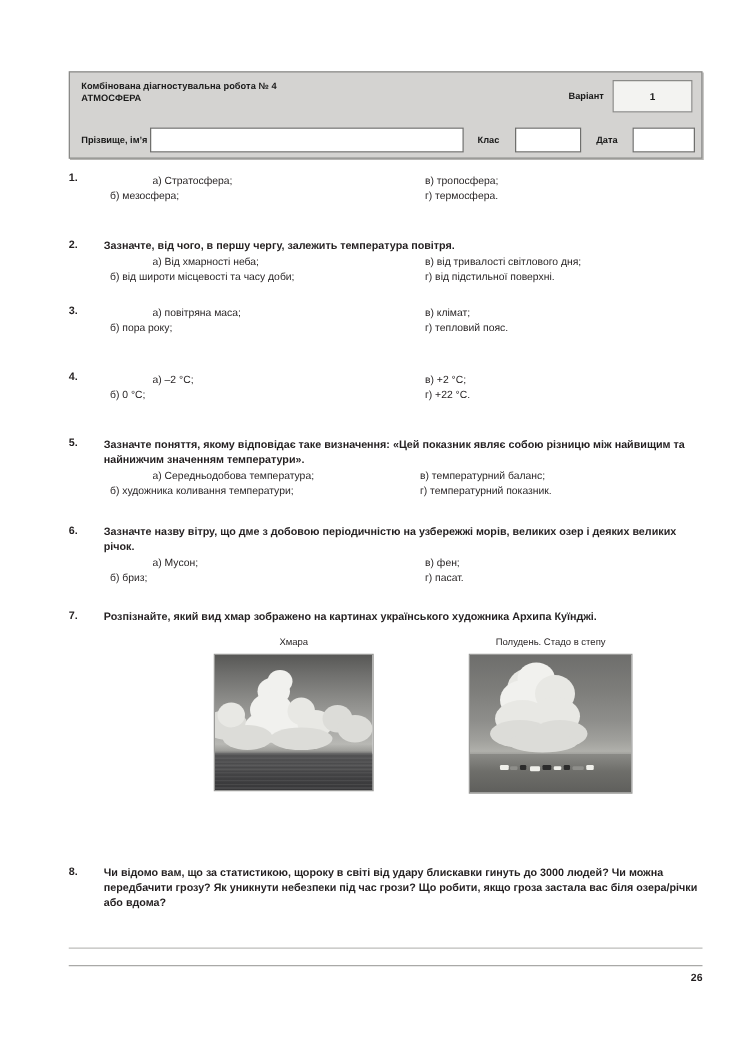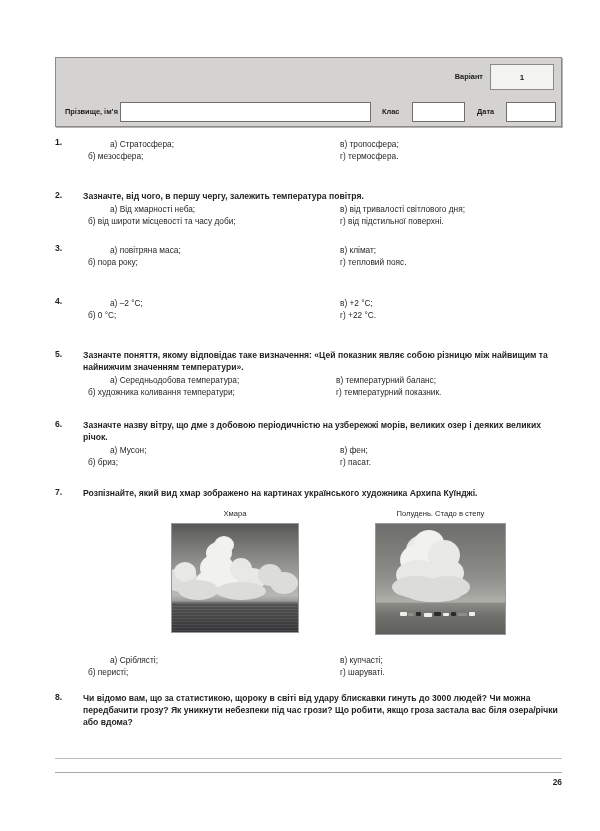--- a/index.html
+++ b/index.html
@@ -143,21 +143,21 @@
     margin-left: 33px;
     margin-top: 1px;
   }
   .opt {
     position: absolute;
     font-size: 8.3px;
     line-height: 1.48;
     color: #231f20;
     white-space: nowrap;
   }
-  .opt-a { left: 0px;   top: 0px; padding-left: 22px;  }
+  .opt-a { left: 12px;   top: 0px; padding-left: 22px;  }
   .opt-b { left: 0px;   top: 12px; }
   .opt-c { top: 0px;  }
   .opt-d { top: 12px; }
 
   .col2-default .opt-c, .col2-default .opt-d { left: 252px; }
   .col2-near    .opt-c, .col2-near    .opt-d { left: 248px; }
 
   
   .pic-wrap {
     position: absolute;
@@ -278,20 +278,24 @@
   }
 </style>
 </head>
 <body>
 
 <div class="page">
 
   <div class="header-box">
 
     <div class="header-row-top">
+      <div class="header-title-block">
+        <div class="header-title-line">Комбінована діагностувальна робота № 4</div>
+        <div class="header-title-line">АТМОСФЕРА</div>
+      </div>
 
       <div class="variant-label">Варіант</div>
       <div class="variant-box">
         <div class="variant-value">1</div>
       </div>
     </div>
 
     <div class="header-row-bottom">
       <div class="field-label lbl-surname">Прізвище, ім’я</div>
       <div class="field-input in-surname"></div>
@@ -418,28 +422,20 @@
         <div class="cow light" style="left:48px; top:89px; width:8px; height:4px;"></div>
         <div class="cow" style="left:58px; top:88px; width:7px; height:4px;"></div>
         <div class="cow light" style="left:67px; top:89px; width:6px; height:3px;"></div>
         <div class="cow" style="left:75px; top:88px; width:5px; height:4px;"></div>
         <div class="cow grey" style="left:82px; top:89px; width:9px; height:3px;"></div>
         <div class="cow light" style="left:93px; top:88px; width:6px; height:4px;"></div>
       </div>
     </div>
   </div>
 
-  <div class="q" style="top:653px">
-    <div class="opts col2-default" style="height:26px">
-      <div class="opt opt-a">а) Сріблясті;</div>
-      <div class="opt opt-b">б) перисті;</div>
-      <div class="opt opt-c">в) купчасті;</div>
-      <div class="opt opt-d">г) шаруваті.</div>
-    </div>
-  </div>
 
   <div class="q" style="top:692px">
     <div class="q-num">8.</div>
     <div class="q-stem">Чи відомо вам, що за статистикою, щороку в світі від удару блискавки гинуть до 3000 людей? Чи можна передбачити грозу? Як уникнути небезпеки під час грози? Що робити, якщо гроза застала вас біля озера/річки або вдома?</div>
   </div>
 
   <div class="rule rule-1"></div>
   <div class="rule rule-2"></div>
   <div class="page-no">26</div>
 

